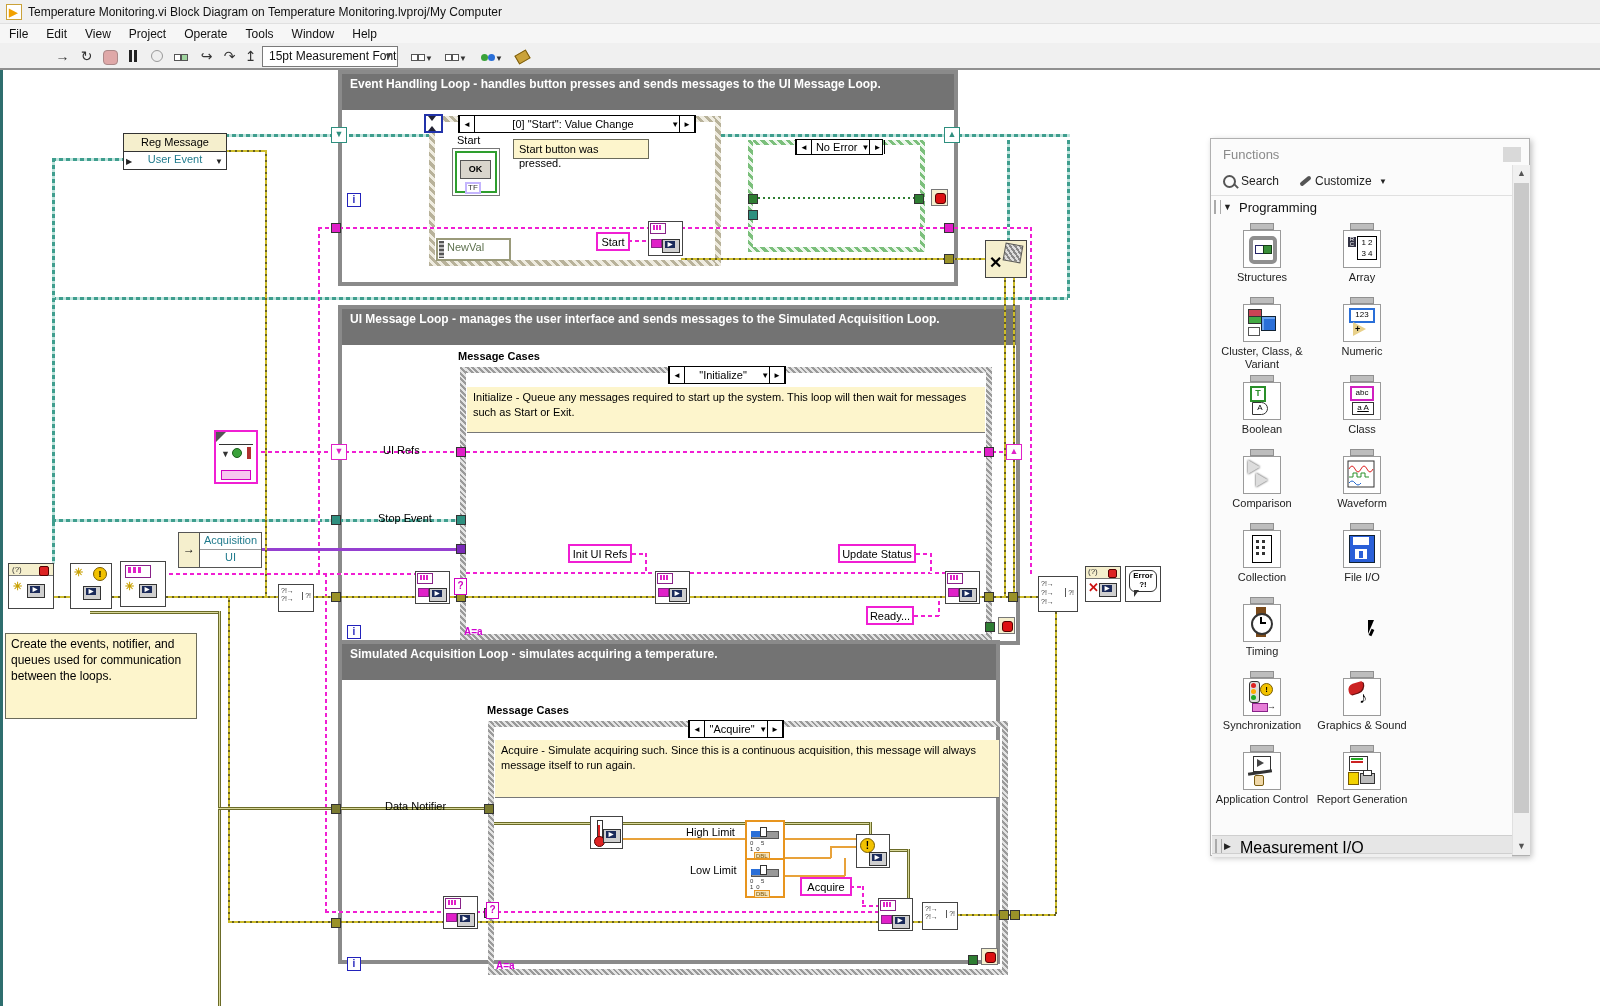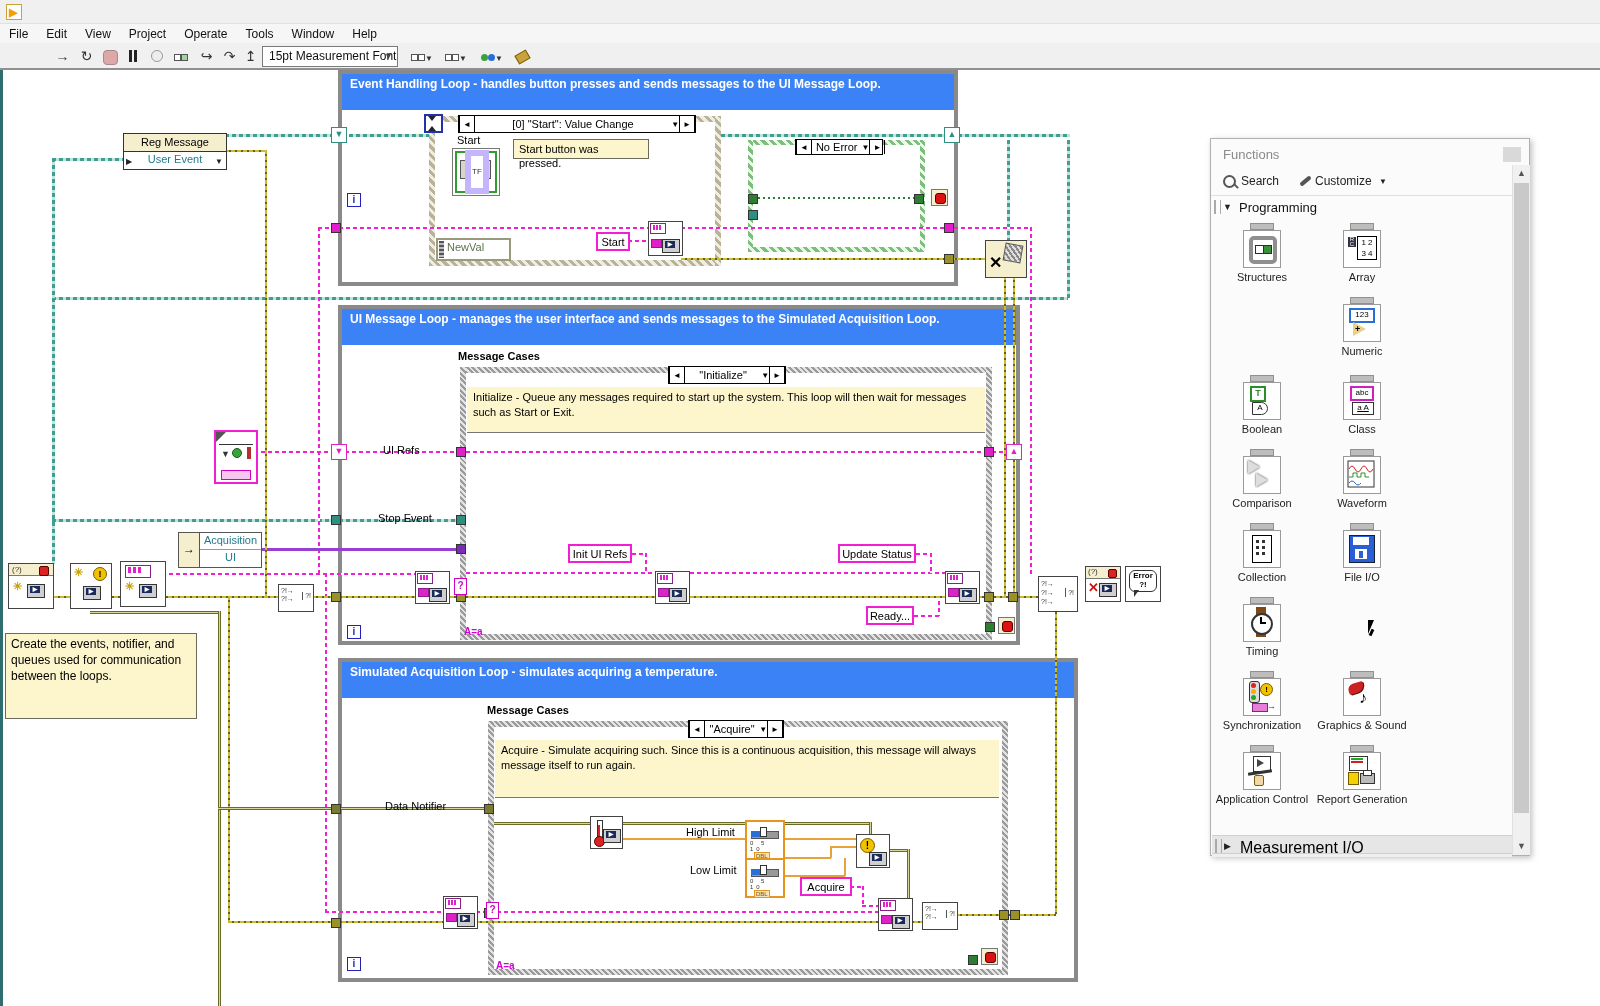--- a/index.html
+++ b/index.html
@@ -13,21 +13,21 @@
   .menubar{left:0;top:24px;width:1600px;height:19px;background:#f6f6f6;display:flex;align-items:center;font-size:12px}
   .menubar span{padding:2px 9px;color:#111}
   .toolbar{left:0;top:43px;width:1600px;height:27px;background:#f0f0f0;border-bottom:2px solid #909090}
   .tbtn{position:absolute;top:3px;width:21px;height:21px;text-align:center;line-height:20px;font-size:14px;color:#333}
   .fontbox{left:262px;top:3px;width:136px;height:21px;background:#fff;border:1px solid #7a7a7a;font-size:12px;line-height:19px;padding-left:6px;color:#111}
   .fontbox .dd{position:absolute;right:4px;top:0;font-size:9px;color:#444}
   .sq{display:inline-block;width:5px;height:5px;border:1px solid #555;background:#fff;vertical-align:middle}
   
   .edge{left:0;top:70px;width:3px;height:936px;background:#2e6e6e}
   .loop{border:4px solid #8a8a8a;z-index:1}
-  .loophead{position:absolute;left:0;top:0;right:0;height:36px;background:#3b82f6;color:#fff;font-weight:bold;font-size:12px;padding:3px 8px;box-sizing:border-box}
+  .loophead{position:absolute;left:0;top:0;right:0;height:36px;background:#737373;color:#fff;font-weight:bold;font-size:12px;padding:3px 8px;box-sizing:border-box}
   .hatch{background:repeating-linear-gradient(45deg,#b8b29a 0 3px,#efece0 3px 6px);z-index:2}
   .chk{background:repeating-linear-gradient(45deg,#9a9a9a 0 2px,#e4e4e4 2px 4px);z-index:2}
   .ghatch{background:repeating-linear-gradient(45deg,#7bbf7b 0 3px,#ecf7ec 3px 6px);z-index:2}
   .selhead{background:#fff;border:1px solid #000;font-size:11px;display:flex;align-items:center;z-index:6;white-space:nowrap}
   .selhead .ar{font-size:8px;padding:0 3px;color:#000;border-left:1px solid #000;border-right:1px solid #000;align-self:stretch;display:flex;align-items:center}
   .selhead .tx{flex:1;text-align:center;padding:0 4px}
   .note{background:#fdf5cc;border:1px solid #6b6b5a;font-size:11px;padding:2px 5px;z-index:6;color:#000;line-height:14px}
   .bignote{background:#fdf5cc;border-bottom:1px solid #777;font-size:11px;padding:3px 6px;z-index:5;color:#000;line-height:15px}
   .sconst{background:#fff;border:2px solid #f01fd3;font-size:11px;display:flex;align-items:center;justify-content:center;z-index:6;color:#000;white-space:nowrap}
   .lbl{font-size:11px;color:#000;z-index:6;white-space:nowrap}
@@ -58,21 +58,21 @@
   .vi{position:absolute;background:#fff;border:1px solid #444;z-index:5}
   .mon{position:absolute;width:16px;height:12px;background:#cfcfcf;border:1px solid #333}
   .mon b{position:absolute;left:2px;top:1px;width:10px;height:7px;background:#1a2a5a;color:#fff;font-size:6px;line-height:7px;text-align:center}
   .star{position:absolute;font-size:11px;color:#c8a000;font-weight:bold}
   .qglyph{position:absolute;width:14px;height:9px;border:1px solid #882288;background:#fff}
   .qglyph i{position:absolute;top:1px;width:2px;height:5px;background:#e020c8}
   .tanhd{position:absolute;left:0;top:0;right:0;height:11px;background:#f5efcd;border-bottom:1px solid #777}
   .okbtn{position:absolute;background:#fff;border:1px solid #777;z-index:6}
   .okbtn .grn{position:absolute;left:2px;top:2px;right:2px;bottom:2px;border:2px solid #2e9e2e}
   .okbtn .pill{position:absolute;left:7px;top:11px;width:29px;height:17px;background:#d9d5cc;border:1px solid #555;font-size:9px;font-weight:bold;text-align:center;line-height:16px}
-  .okbtn .tf{position:absolute;left:12px;bottom:1px;font-size:8px;color:#333;border:6px solid #c4b5fd;line-height:8px;padding:12px 1px;background:#fff}
+  .okbtn .tf{position:absolute;left:12px;bottom:1px;font-size:8px;color:#333;border:2px solid #c4b5fd;line-height:8px;padding:0 1px;background:#fff}
   .newval{position:absolute;background:#fff;border:2px solid #9a9a7a;z-index:6;font-size:11px;color:#5f7250;line-height:15px;padding-left:9px}
   .newval i{position:absolute;left:1px;top:1px;bottom:1px;width:5px;background:repeating-linear-gradient(180deg,#555 0 2px,#bbb 2px 4px)}
   .hour{position:absolute;width:15px;height:15px;background:#fff;border:2px solid #2233aa;z-index:6}
   .hour u{position:absolute;left:2px;width:0;height:0;border-left:4px solid transparent;border-right:4px solid transparent}
   .regev{position:absolute;z-index:6;border:1px solid #333;background:#fff;font-size:11px}
   .regev .r1{height:17px;background:#f5efcd;border-bottom:1px solid #333;text-align:center;line-height:16px;color:#000}
   .regev .r2{height:16px;text-align:center;line-height:15px;color:#1f7a8c;position:relative}
   .clus{position:absolute;z-index:6;border:1px solid #555;background:#fff;display:flex}
   .clus .arr{width:20px;background:#f5efcd;border-right:1px solid #555;text-align:center;line-height:32px;font-size:12px}
   .clus .rows{flex:1}
@@ -110,20 +110,21 @@
   .scroll .th{position:absolute;left:1px;top:18px;width:15px;height:630px;background:#c9c9c9}
   .mrow{position:absolute;left:1px;width:300px;height:20px;background:#e6e6e6;border-top:1px solid #cfcfcf}
 </style>
 </head>
 <body>
 
 <div class="abs titlebar">
   <div class="abs appicon">
       <span>▶</span>
     </div>
+  <div class="abs titletext">Temperature Monitoring.vi Block Diagram on Temperature Monitoring.lvproj/My Computer</div>
 </div>
 <div class="abs menubar">
   <span>File</span>
   <span>Edit</span>
   <span>View</span>
   <span>Project</span>
   <span>Operate</span>
   <span>Tools</span>
   <span>Window</span>
   <span>Help</span>
@@ -422,21 +423,21 @@
       <b>▶</b>
     </span>
 </div>
 <div class="vi" style="left:1125px;top:566px;width:34px;height:34px">
   <span class="px" style="left:3px;top:3px;width:26px;height:20px;border:1px solid #333;border-radius:6px;font-size:8px;font-weight:bold;text-align:center;line-height:9px;color:#000">
     <span>Error</span><br><span>?!</span>
   </span>
   <span class="px" style="left:8px;top:23px;width:0;height:0;border-left:5px solid #333;border-bottom:7px solid transparent"></span>
 </div>
 
-<div class="abs loop" style="left:338px;top:658px;width:740px;height:324px">
+<div class="abs loop" style="left:338px;top:640px;width:662px;height:324px">
   <div class="loophead">Simulated Acquisition Loop - simulates acquiring a temperature.</div>
 </div>
 <div class="abs lbl" style="left:487px;top:704px;font-weight:bold;color:#000">Message Cases</div>
 <div class="abs chk" style="left:488px;top:721px;width:520px;height:6px"></div>
 <div class="abs chk" style="left:488px;top:969px;width:520px;height:6px"></div>
 <div class="abs chk" style="left:488px;top:721px;width:6px;height:254px"></div>
 <div class="abs chk" style="left:1002px;top:721px;width:6px;height:254px"></div>
 <div class="abs selhead" style="left:688px;top:720px;width:96px;height:18px">
   <span class="ar">◄</span>
   <span class="tx">"Acquire"</span>
@@ -547,20 +548,30 @@
     <div class="plabel">Structures</div>
   </div>
   <div class="pcell" style="left:101px;top:84px">
     <div class="ptab"></div>
     <div class="pic">
       <span class="px" style="left:4px;top:6px;width:8px;height:10px;background:#334;color:#fff;font-size:6px;line-height:5px"><span>R</span><br><span>C</span></span>
       <span class="px" style="left:13px;top:5px;width:18px;height:22px;border:1px solid #000;font-size:8px;line-height:11px;text-align:center;color:#000"><span>1</span> <span>2</span><br><span>3</span> <span>4</span></span>
     </div>
     <div class="plabel">Array</div>
   </div>
+  <div class="pcell" style="left:1px;top:158px">
+    <div class="ptab"></div>
+    <div class="pic">
+      <span class="px" style="left:4px;top:4px;width:12px;height:6px;background:#c45;border:1px solid #333"></span>
+      <span class="px" style="left:4px;top:11px;width:12px;height:6px;background:#4a4;border:1px solid #333"></span>
+      <span class="px" style="left:17px;top:11px;width:13px;height:13px;background:#2a6fd8;border:1px solid #123;box-shadow:inset 2px 2px 0 #6aa3f0"></span>
+      <span class="px" style="left:4px;top:22px;width:10px;height:7px;border:1px solid #555"></span>
+    </div>
+    <div class="plabel">Cluster, Class, &amp; Variant</div>
+  </div>
   <div class="pcell" style="left:101px;top:158px">
     <div class="ptab"></div>
     <div class="pic">
       <span class="px" style="left:5px;top:3px;width:22px;height:11px;border:2px solid #2a6fd8;font-size:8px;text-align:center;line-height:10px;color:#000">123</span>
       <span class="px" style="left:9px;top:17px;width:0;height:0;border-top:7px solid transparent;border-bottom:7px solid transparent;border-left:13px solid #e8d08a"></span>
       <span class="px" style="left:11px;top:19px;font-size:9px;color:#000;font-weight:bold">+</span>
     </div>
     <div class="plabel">Numeric</div>
   </div>
   <div class="pcell" style="left:1px;top:236px">

